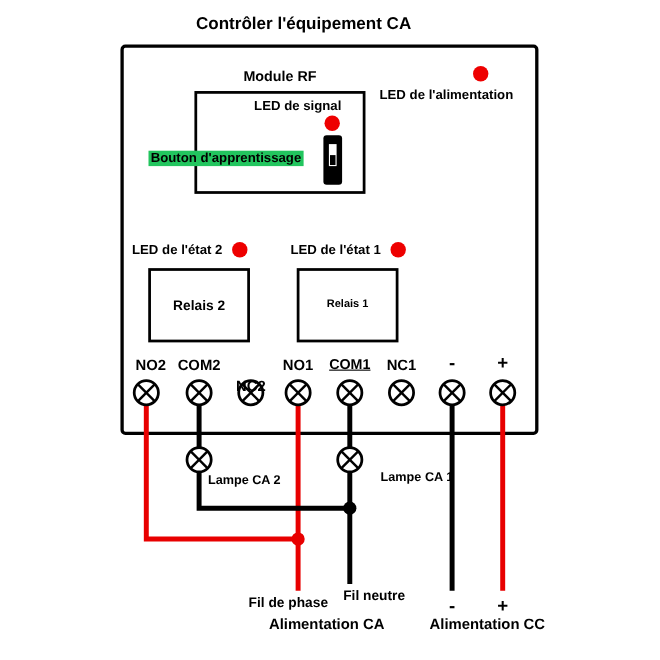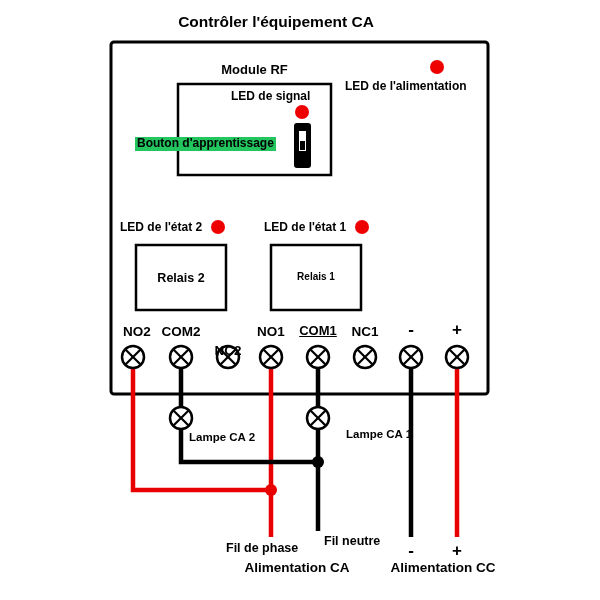--- a/index.html
+++ b/index.html
@@ -138,21 +138,21 @@
   <div class="lbl center" style="left:241px;top:324px;width:60px;font-size:13.5px;">NO1</div>
   <div class="lbl center" style="left:288px;top:324px;width:60px;font-size:13px;text-decoration:underline;">COM1</div>
   <div class="lbl center" style="left:335px;top:324px;width:60px;font-size:13.5px;">NC1</div>
   <div class="lbl center" style="left:381px;top:320px;width:60px;font-size:17px;">-</div>
   <div class="lbl center" style="left:427px;top:320px;width:60px;font-size:17px;">+</div>
 
   <div class="lbl" style="left:189px;top:431px;font-size:11.5px;">Lampe CA 2</div>
   <div class="lbl" style="left:326px;top:428px;font-size:11.5px;padding-left:20px;">Lampe CA 1</div>
 
   <div class="lbl" style="left:207px;top:541px;font-size:12.5px;padding-left:19px;">Fil de phase</div>
-  <div class="lbl" style="left:312px;top:534px;font-size:12.5px;margin-left:12px;">Fil neutre</div>
+  <div class="lbl" style="left:312px;top:534px;font-size:12.5px;">Fil neutre</div>
 
   <div class="lbl center" style="left:396px;top:541px;width:30px;font-size:17px;">-</div>
   <div class="lbl center" style="left:442px;top:541px;width:30px;font-size:17px;">+</div>
 
   <div class="lbl center" style="left:237px;top:560px;width:120px;font-size:13.5px;">Alimentation CA</div>
   <div class="lbl center" style="left:383px;top:560px;width:120px;font-size:13.5px;">Alimentation CC</div>
 
 </div>
 
 </body></html>

